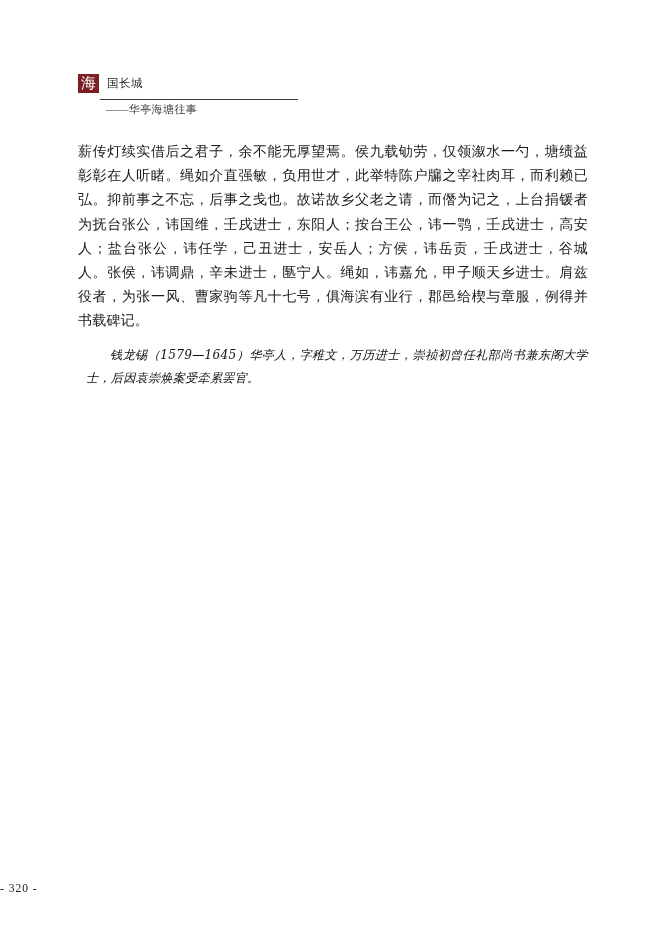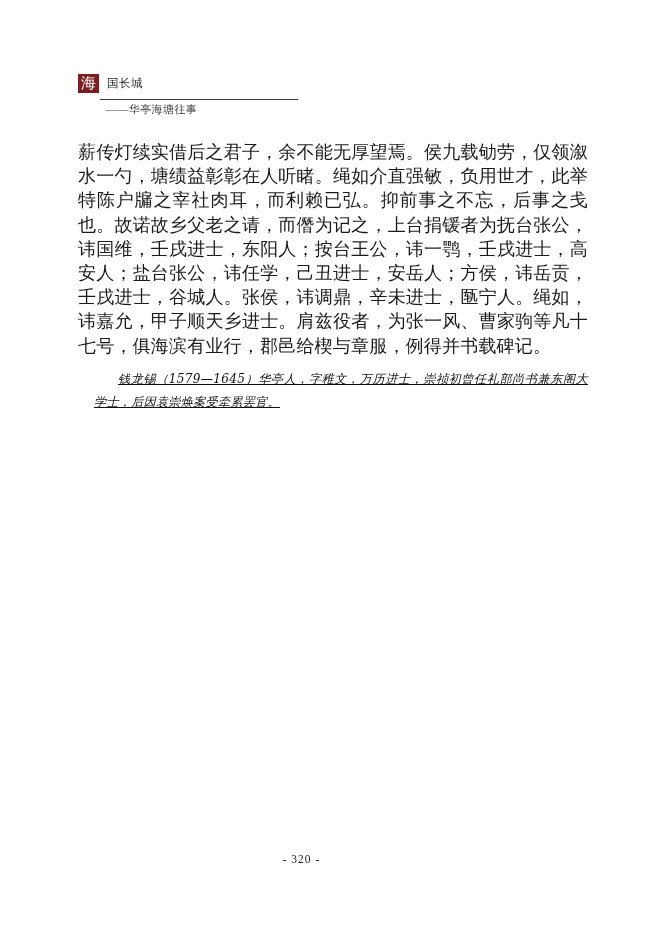--- a/index.html
+++ b/index.html
@@ -74,48 +74,46 @@
 
   
   .content {
     position: absolute;
     left: 78px;
     top: 140px;
     width: 510px;
   }
   p.body-para {
     margin: 0;
-    font-size: 18px;
+    font-size: 14px;
     line-height: 24.2px;
     text-align: justify;
     text-justify: inter-ideograph;
     letter-spacing: 0.2px;
     font-family: "Liberation Serif", "DejaVu Serif", serif;
   }
   p.note-para {
-    margin: 10px 0 0 16px;
+    margin: 10px 0 0 8px;
     font-size: 12.1px;
     line-height: 23px;
     text-align: justify;
     text-justify: inter-ideograph;
     text-indent: 24px;
     font-family: "DejaVu Serif", "Liberation Serif", serif;
     font-style: italic;
     letter-spacing: 0.3px;
     color: #111111;
-    text-decoration: underline;
   }
 
   
   .footer {
     position: absolute;
     left: 0;
-    top: 853px;
+    top: 882px;
     width: 603px;
-    text-align: center;
     font-size: 11.5px;
     letter-spacing: 1px;
     color: #1a1a1a;
     font-family: "Liberation Serif", "DejaVu Serif", serif;
   }
 </style>
 </head>
 <body>
 
 <div class="page">

